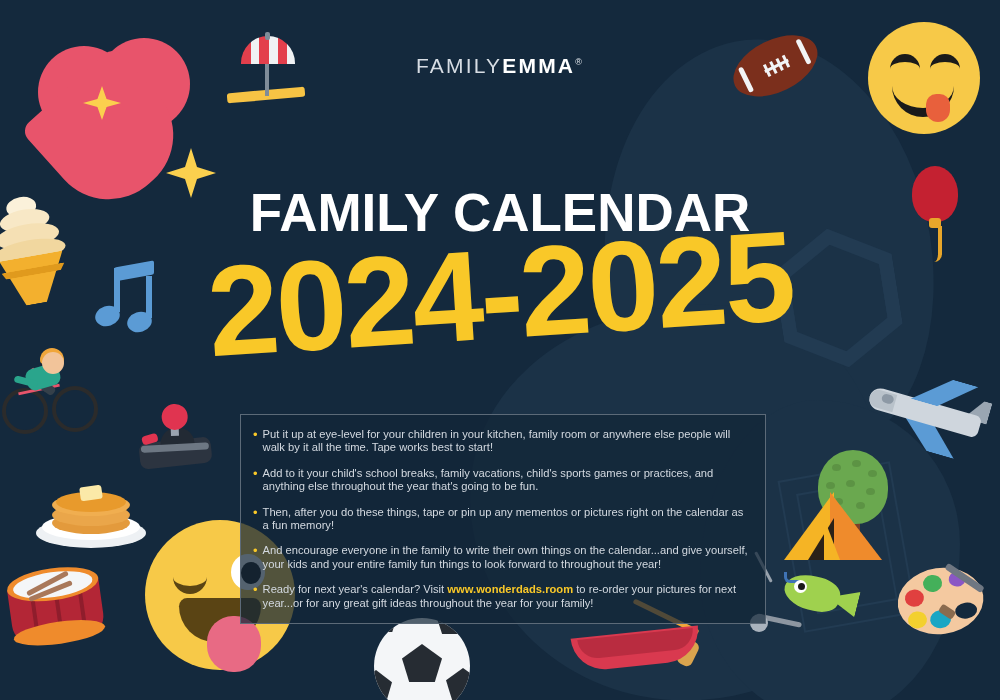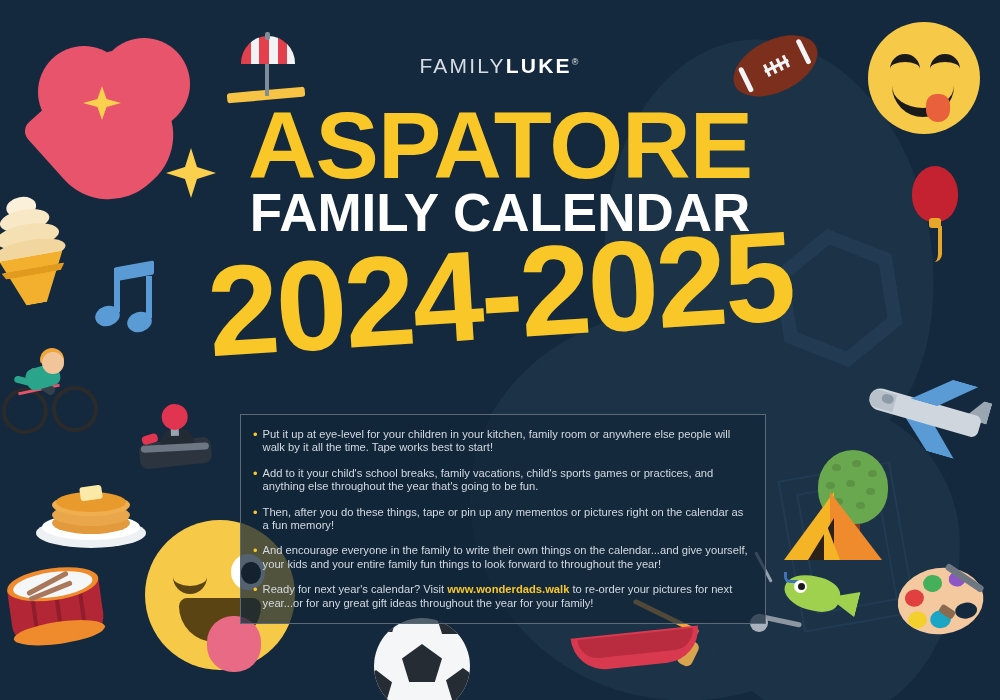--- a/index.html
+++ b/index.html
@@ -766,23 +766,22 @@
 
   <div class="st plane">
     <div class="wing2"></div>
     <div class="tail"></div>
     <div class="fus"></div>
     <div class="nose"></div>
     <div class="win"></div>
     <div class="wing1"></div>
   </div>
 
-  <div class="logo"><span class="light">FAMILY</span><span class="bold">LUKE</span><span class="reg">®</span></div>
-
-  <div class="title-main">ASPATORE</div>
+  <div class="logo"><span class="light">FAMILY</span><span class="bold">EMMA</span><span class="reg">®</span></div>
+
   <div class="title-sub">FAMILY CALENDAR</div>
   <div class="title-year">2024-2025</div>
 
   <div class="box">
     <div class="bullet">
       <span class="dot">•</span>
       <span class="txt"><span>Put it up at eye-level for your children in your kitchen, family room or anywhere else people will walk by it all the time. Tape works best to start!</span><span class="link"></span><span></span></span>
     </div>
     <div class="bullet">
       <span class="dot">•</span>
@@ -791,17 +790,17 @@
     <div class="bullet">
       <span class="dot">•</span>
       <span class="txt"><span>Then, after you do these things, tape or pin up any mementos or pictures right on the calendar as a fun memory!</span><span class="link"></span><span></span></span>
     </div>
     <div class="bullet">
       <span class="dot">•</span>
       <span class="txt"><span>And encourage everyone in the family to write their own things on the calendar...and give yourself, your kids and your entire family fun things to look forward to throughout the year!</span><span class="link"></span><span></span></span>
     </div>
     <div class="bullet">
       <span class="dot">•</span>
-      <span class="txt"><span>Ready for next year's calendar? Visit </span><span class="link">www.wonderdads.walk</span><span> to re-order your pictures for next year...or for any great gift ideas throughout the year  for your family!</span></span>
+      <span class="txt"><span>Ready for next year's calendar? Visit </span><span class="link">www.wonderdads.room</span><span> to re-order your pictures for next year...or for any great gift ideas throughout the year  for your family!</span></span>
     </div>
   </div>
 
 </div>
 
 </body></html>

